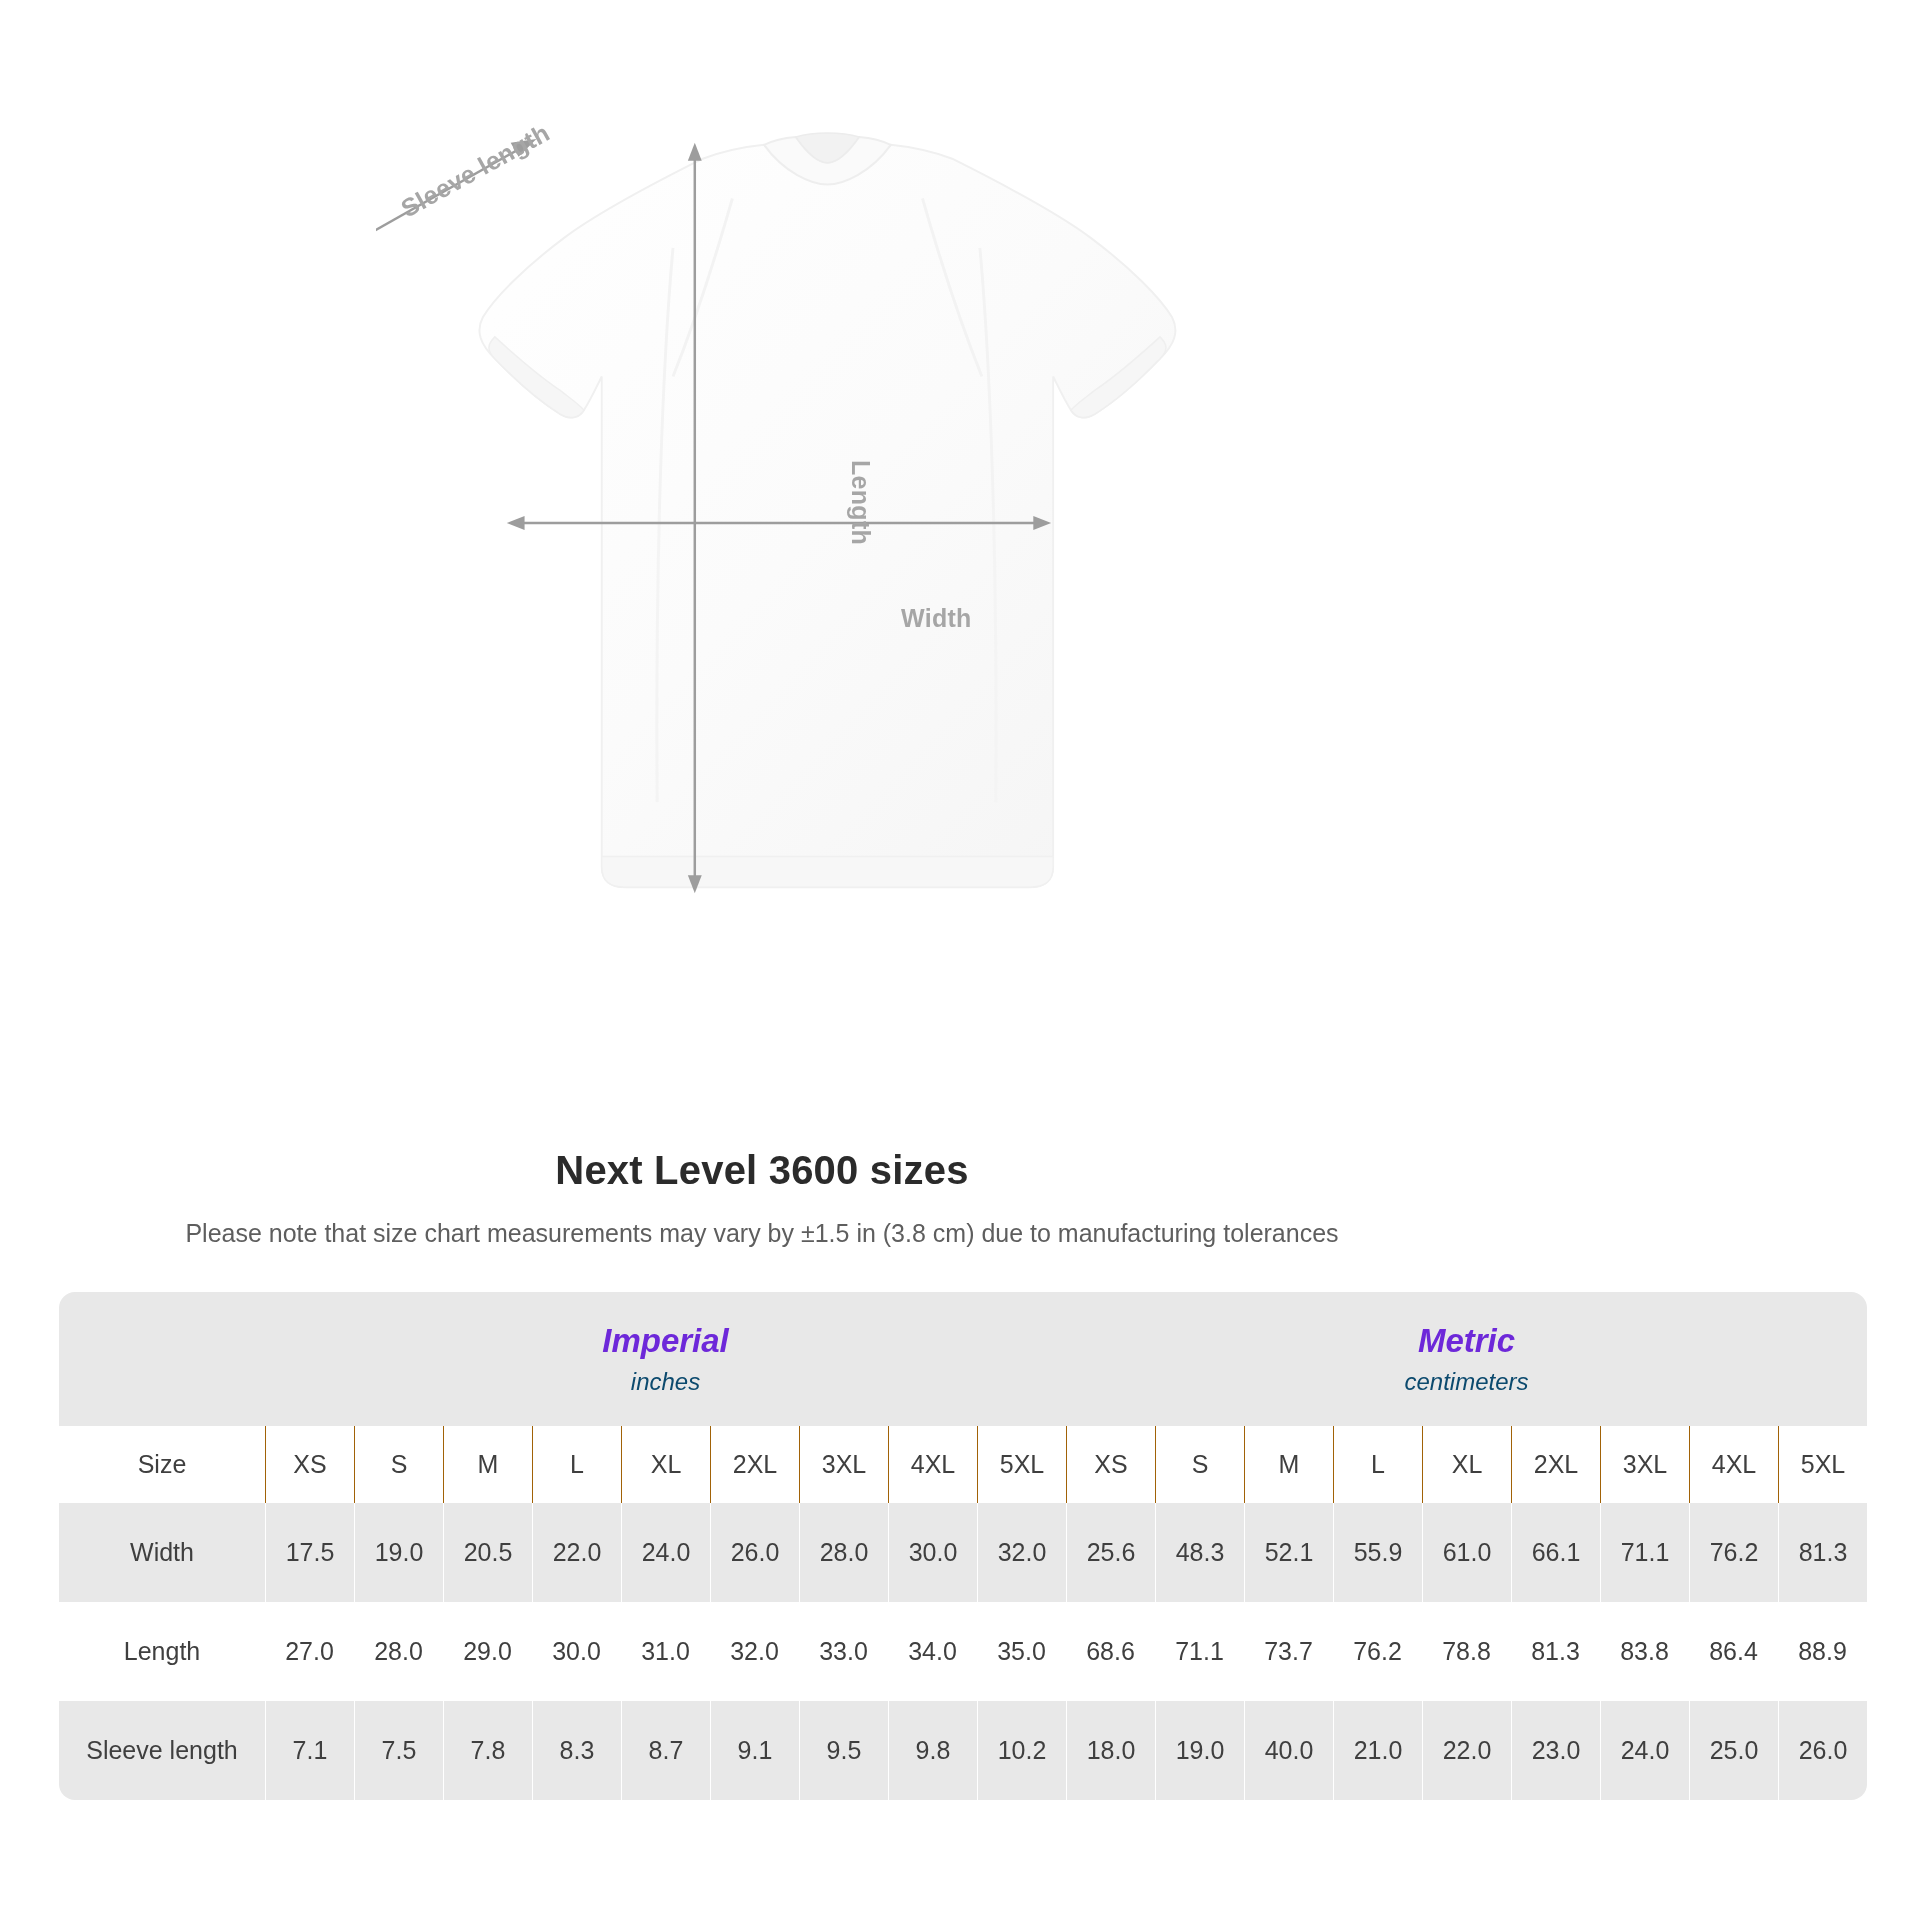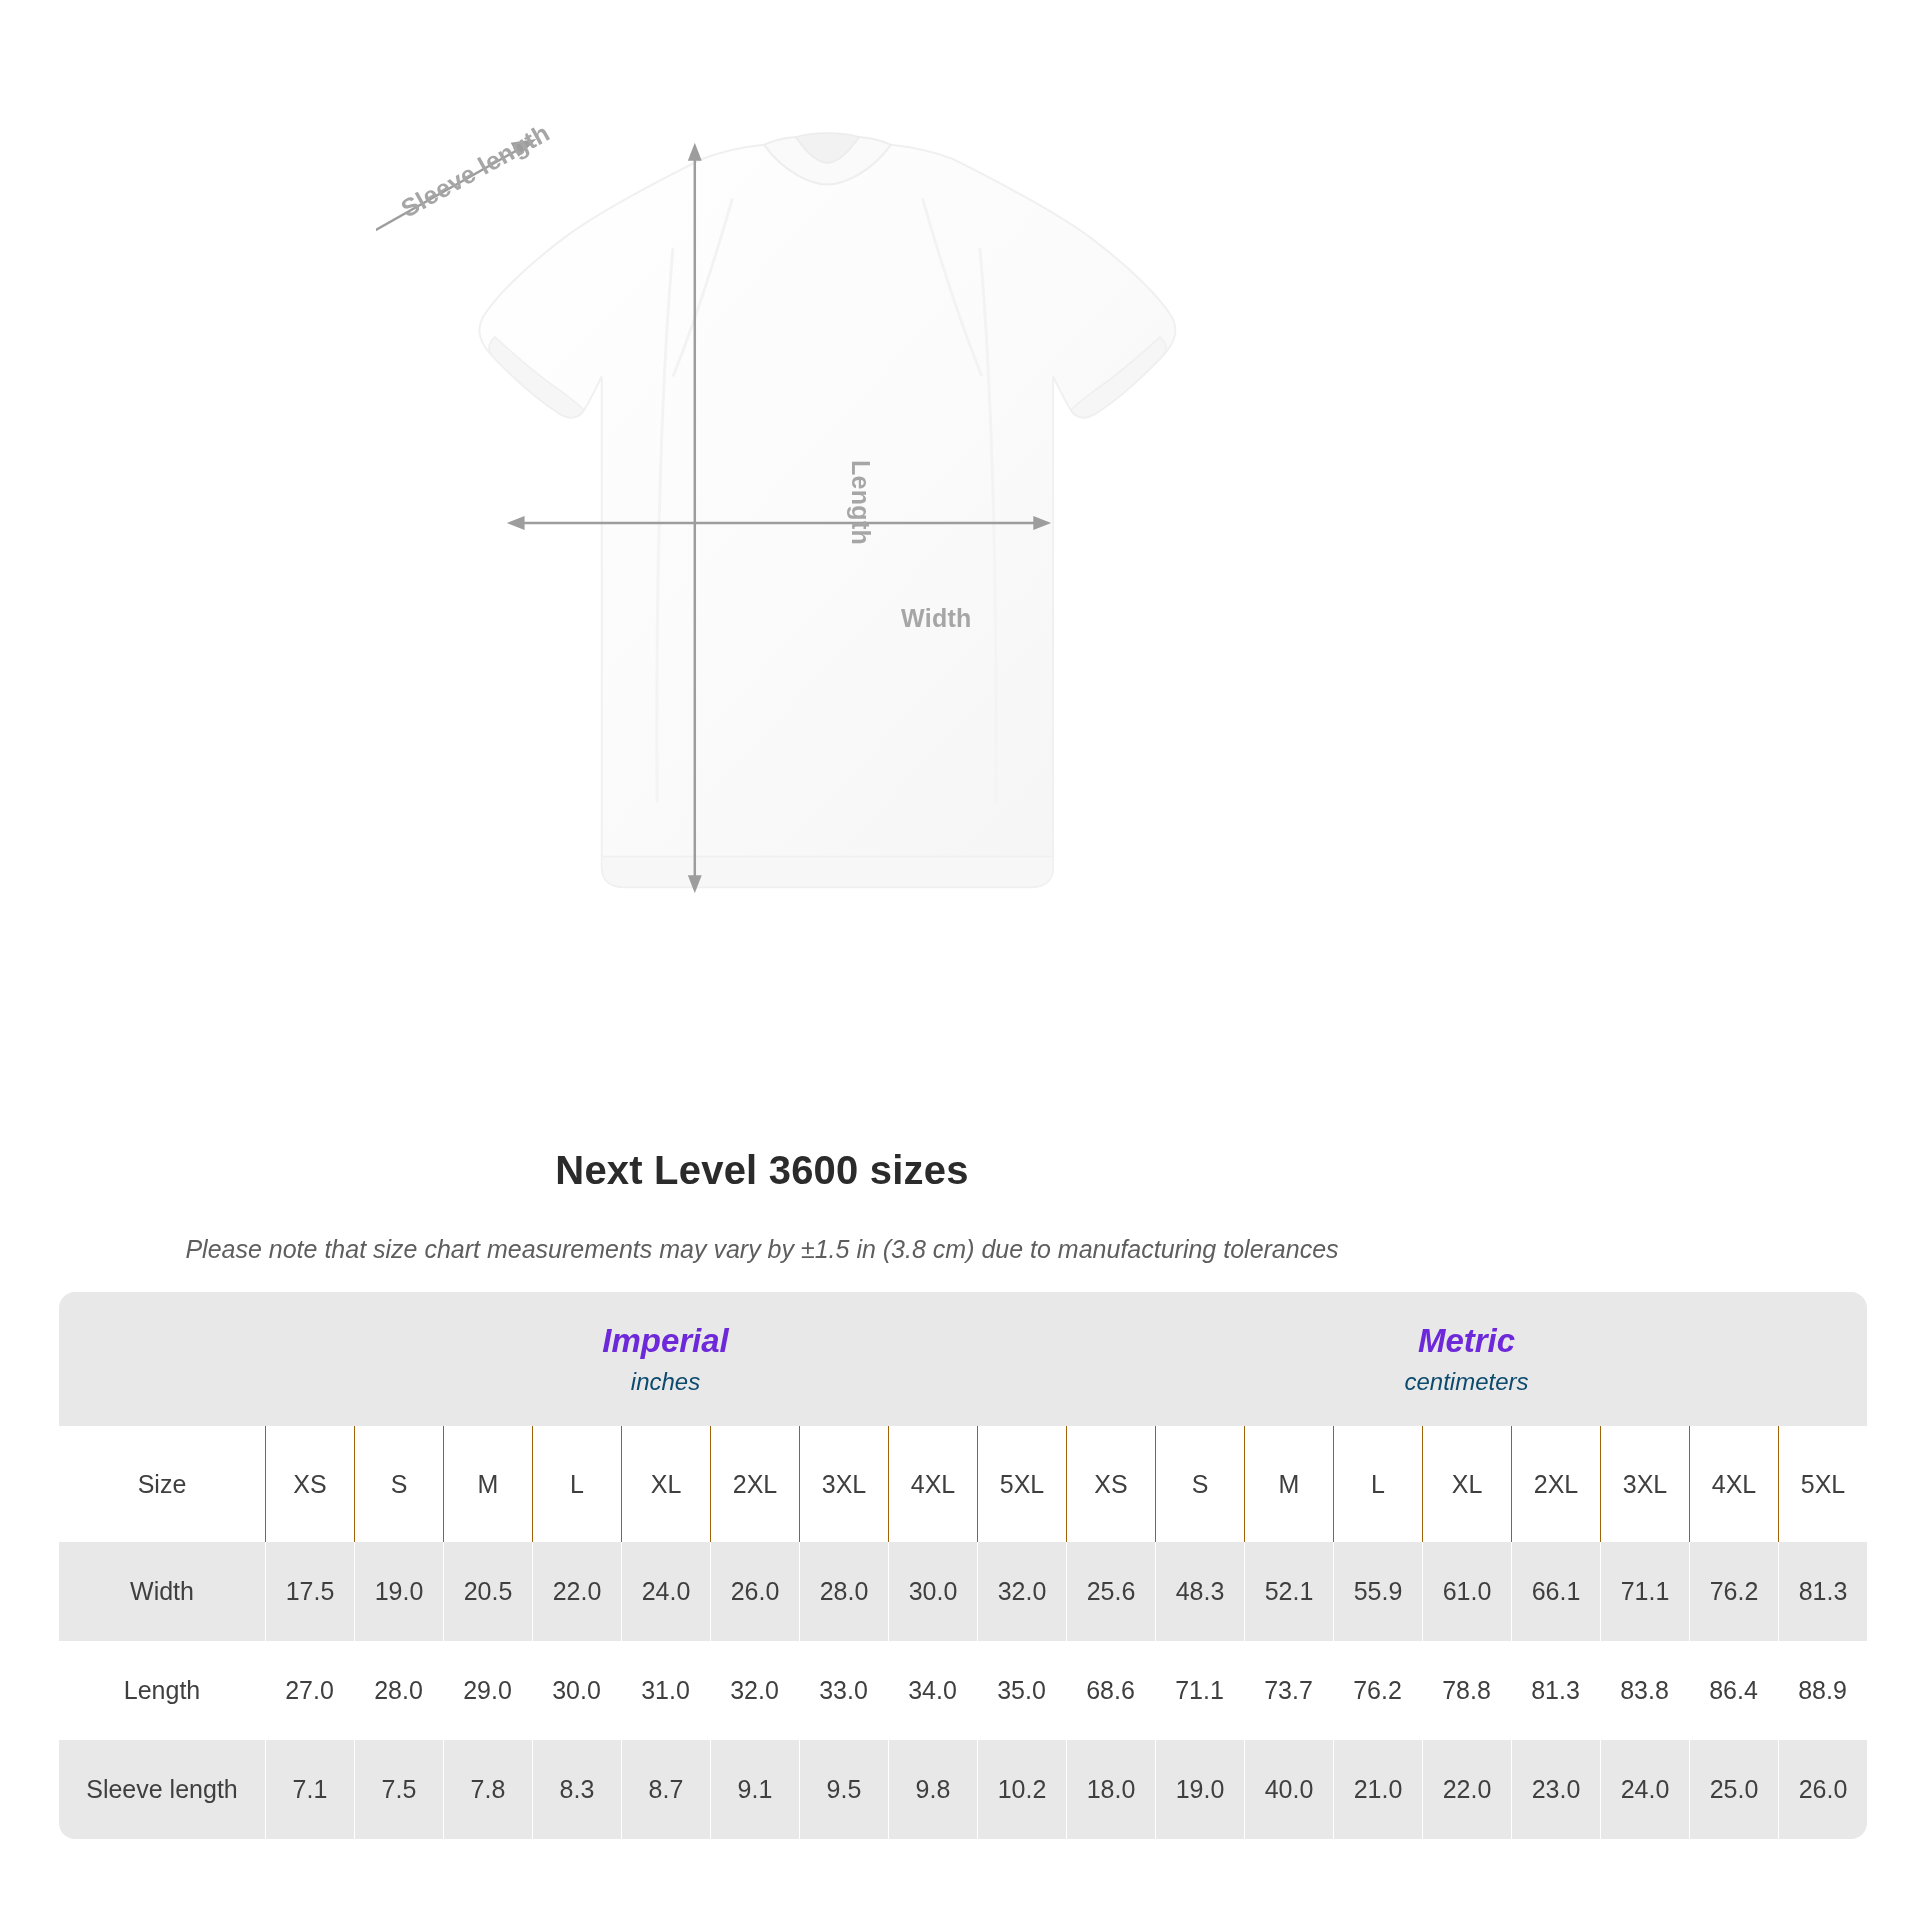--- a/index.html
+++ b/index.html
@@ -70,23 +70,22 @@
     text-align: center;
   }
   .chart-title {
     font-size: 40px;
     font-weight: bold;
     color: #2b2b2b;
     margin: 0;
     letter-spacing: 0.2px;
   }
   .chart-note {
-    margin-top: 42px;
+    margin-top: 26px;
     font-size: 25px;
-    font-style: italic;
     color: #5e5e5e;
   }
 
   
   .table-wrap {
     position: absolute;
     top: 1292px;
     left: 59px;
     width: 1808px;
   }
@@ -129,21 +128,21 @@
   }
   .unit-sub {
     font-size: 24px;
     font-style: italic;
     color: #0c4a6e;
     margin-top: 8px;
   }
 
   
   .size-row td {
-    height: 116px;
+    height: 77px;
     background: #ffffff;
     font-weight: bold;
     color: #4a4a4a;
     font-size: 26px;
   }
   .size-row td.rowhead {
     background: #ffffff;
   }
 
   

